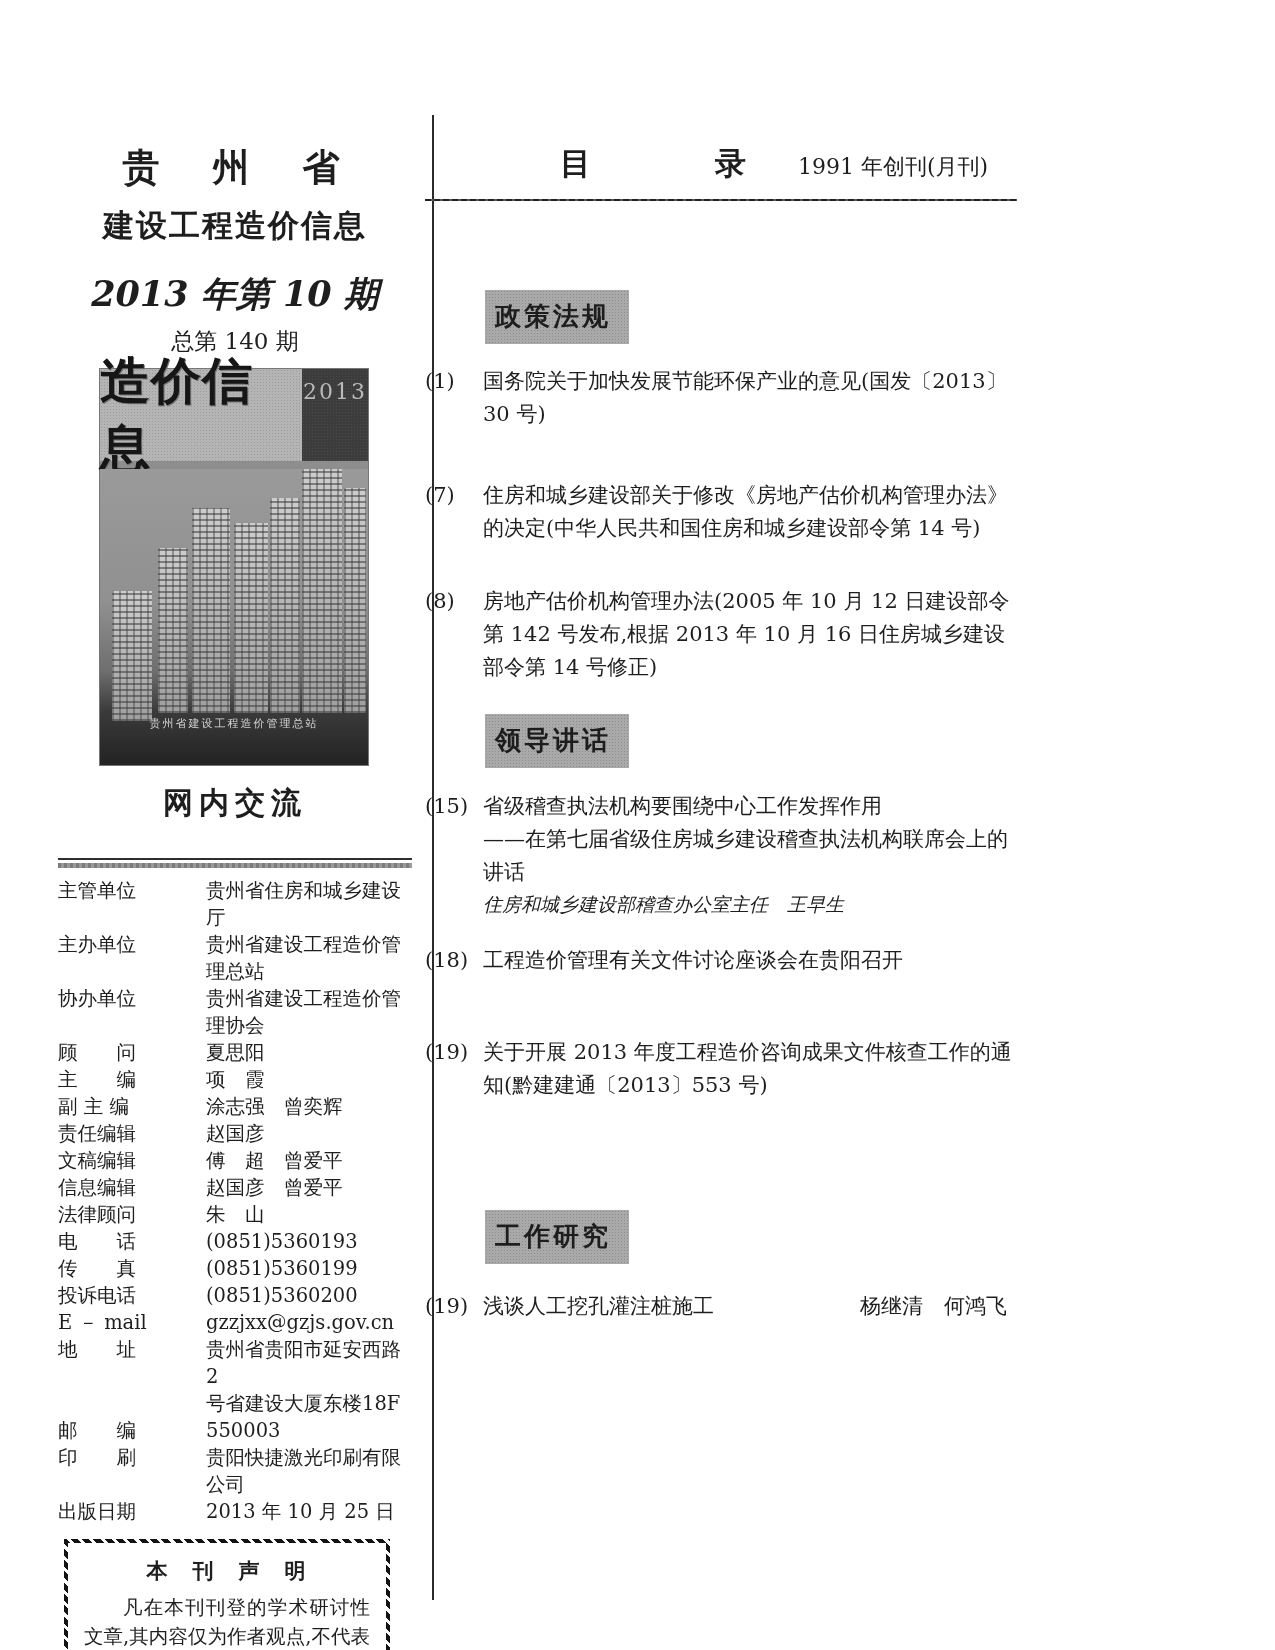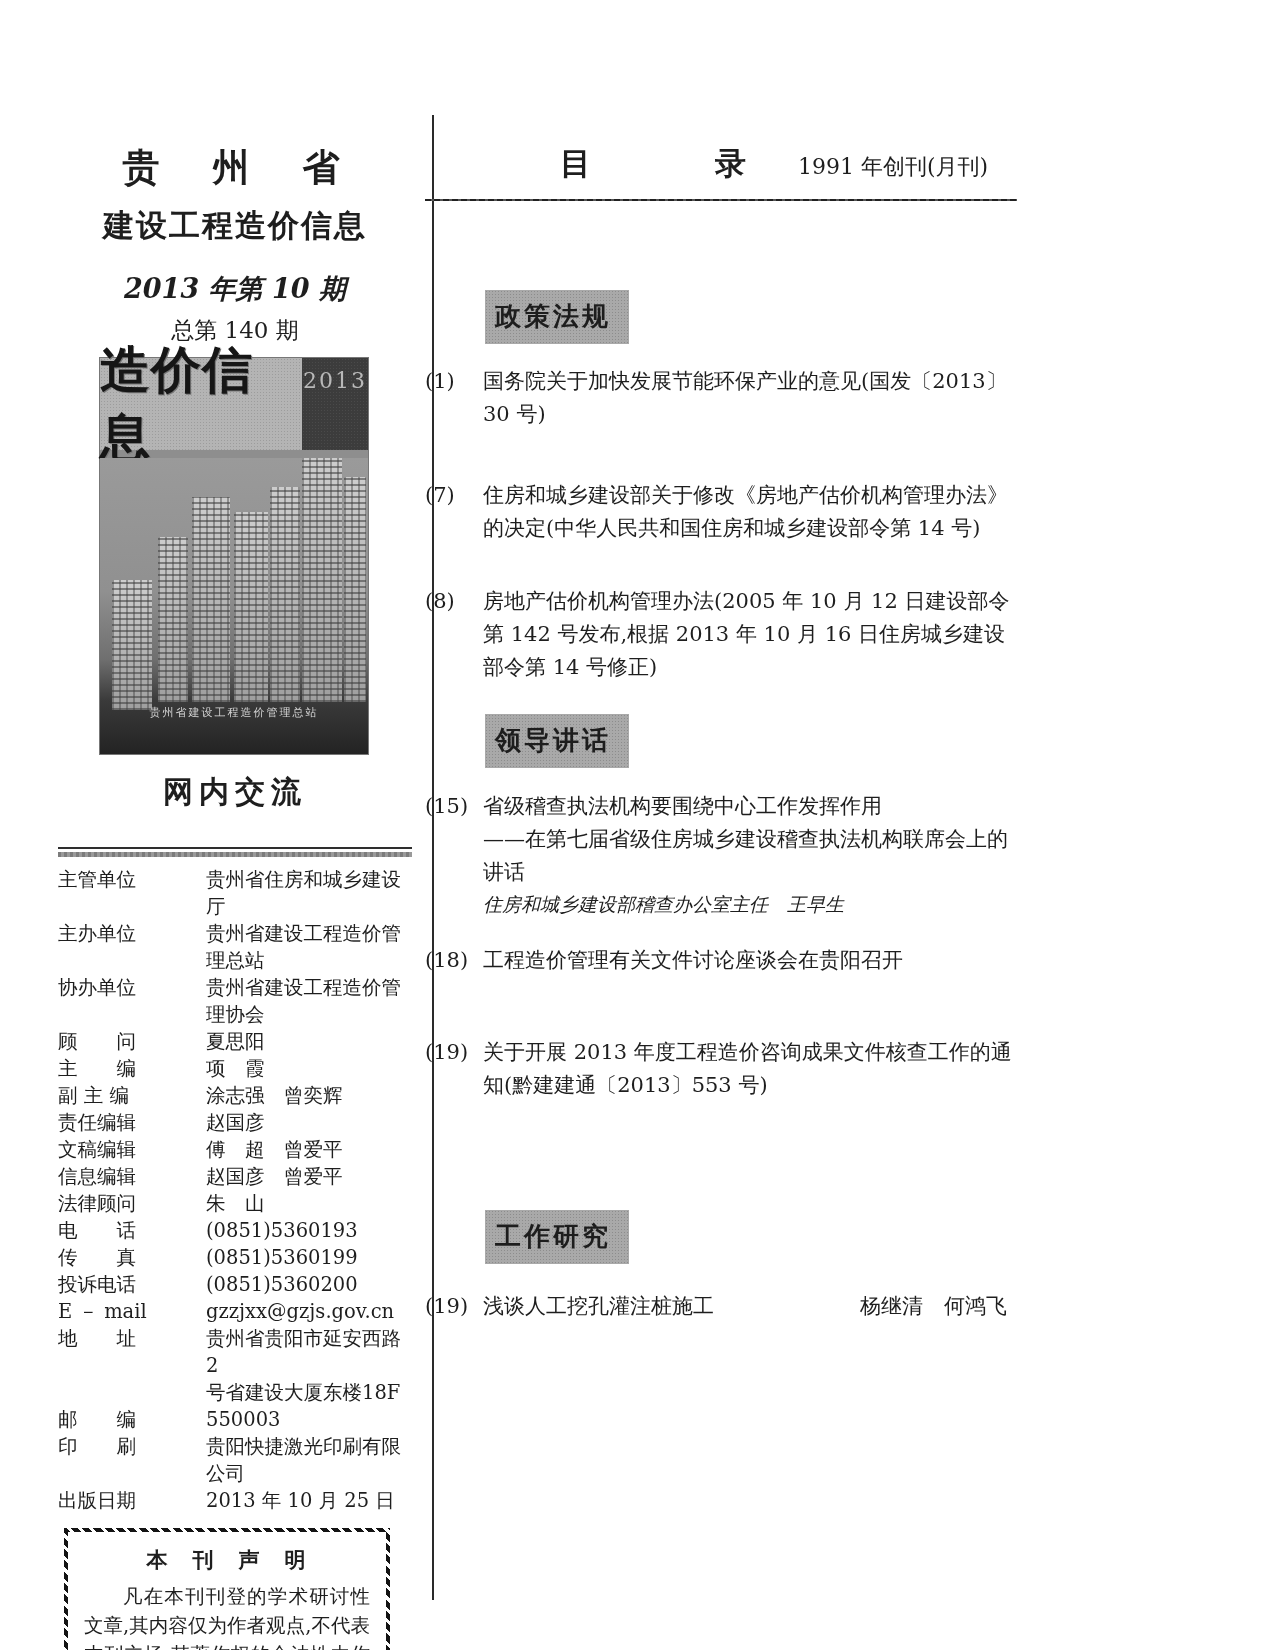--- a/index.html
+++ b/index.html
@@ -10,21 +10,21 @@
   }
   .page{position:absolute;inset:0;}
 
   
   .v-divider{position:absolute;left:432px;top:115px;width:2px;height:1485px;background:#2a2a2a;}
 
   
   .left-col{position:absolute;left:58px;top:138px;width:354px;}
   .masthead-1{margin-top:5px;text-align:center;font-size:37px;font-weight:bold;letter-spacing:8px;white-space:nowrap;}
   .masthead-2{margin-top:12px;text-align:center;font-size:31px;font-weight:bold;letter-spacing:2px;white-space:nowrap;}
-  .issue-line{margin-top:24px;text-align:center;font-size:27px;font-weight:bold;font-style:italic;}
+  .issue-line{margin-top:24px;text-align:center;font-size:35px;font-weight:bold;font-style:italic;}
   .total-line{margin-top:8px;text-align:center;font-size:23px;}
 
   .cover{margin:12px 0 0 42px;width:268px;height:396px;background:#8e8e8e;position:relative;box-shadow:0 0 0 1px #777;}
   .cover-top{display:flex;height:92px;}
   .cover-title-band{flex:1;background:#b4b4b4;display:flex;align-items:center;justify-content:center;
     background-image:radial-gradient(#9c9c9c 1px,transparent 1px);background-size:3px 3px;}
   .cover-title{font-size:50px;font-weight:bold;letter-spacing:1px;color:#161616;text-shadow:1px 1px 0 #777;}
   .cover-year-box{width:66px;background:#3c3c3c;color:#b9b9b9;font-size:22px;letter-spacing:2px;
     display:flex;justify-content:center;padding-top:10px;
     background-image:radial-gradient(#4a4a4a 1px,transparent 1px);background-size:3px 3px;}

